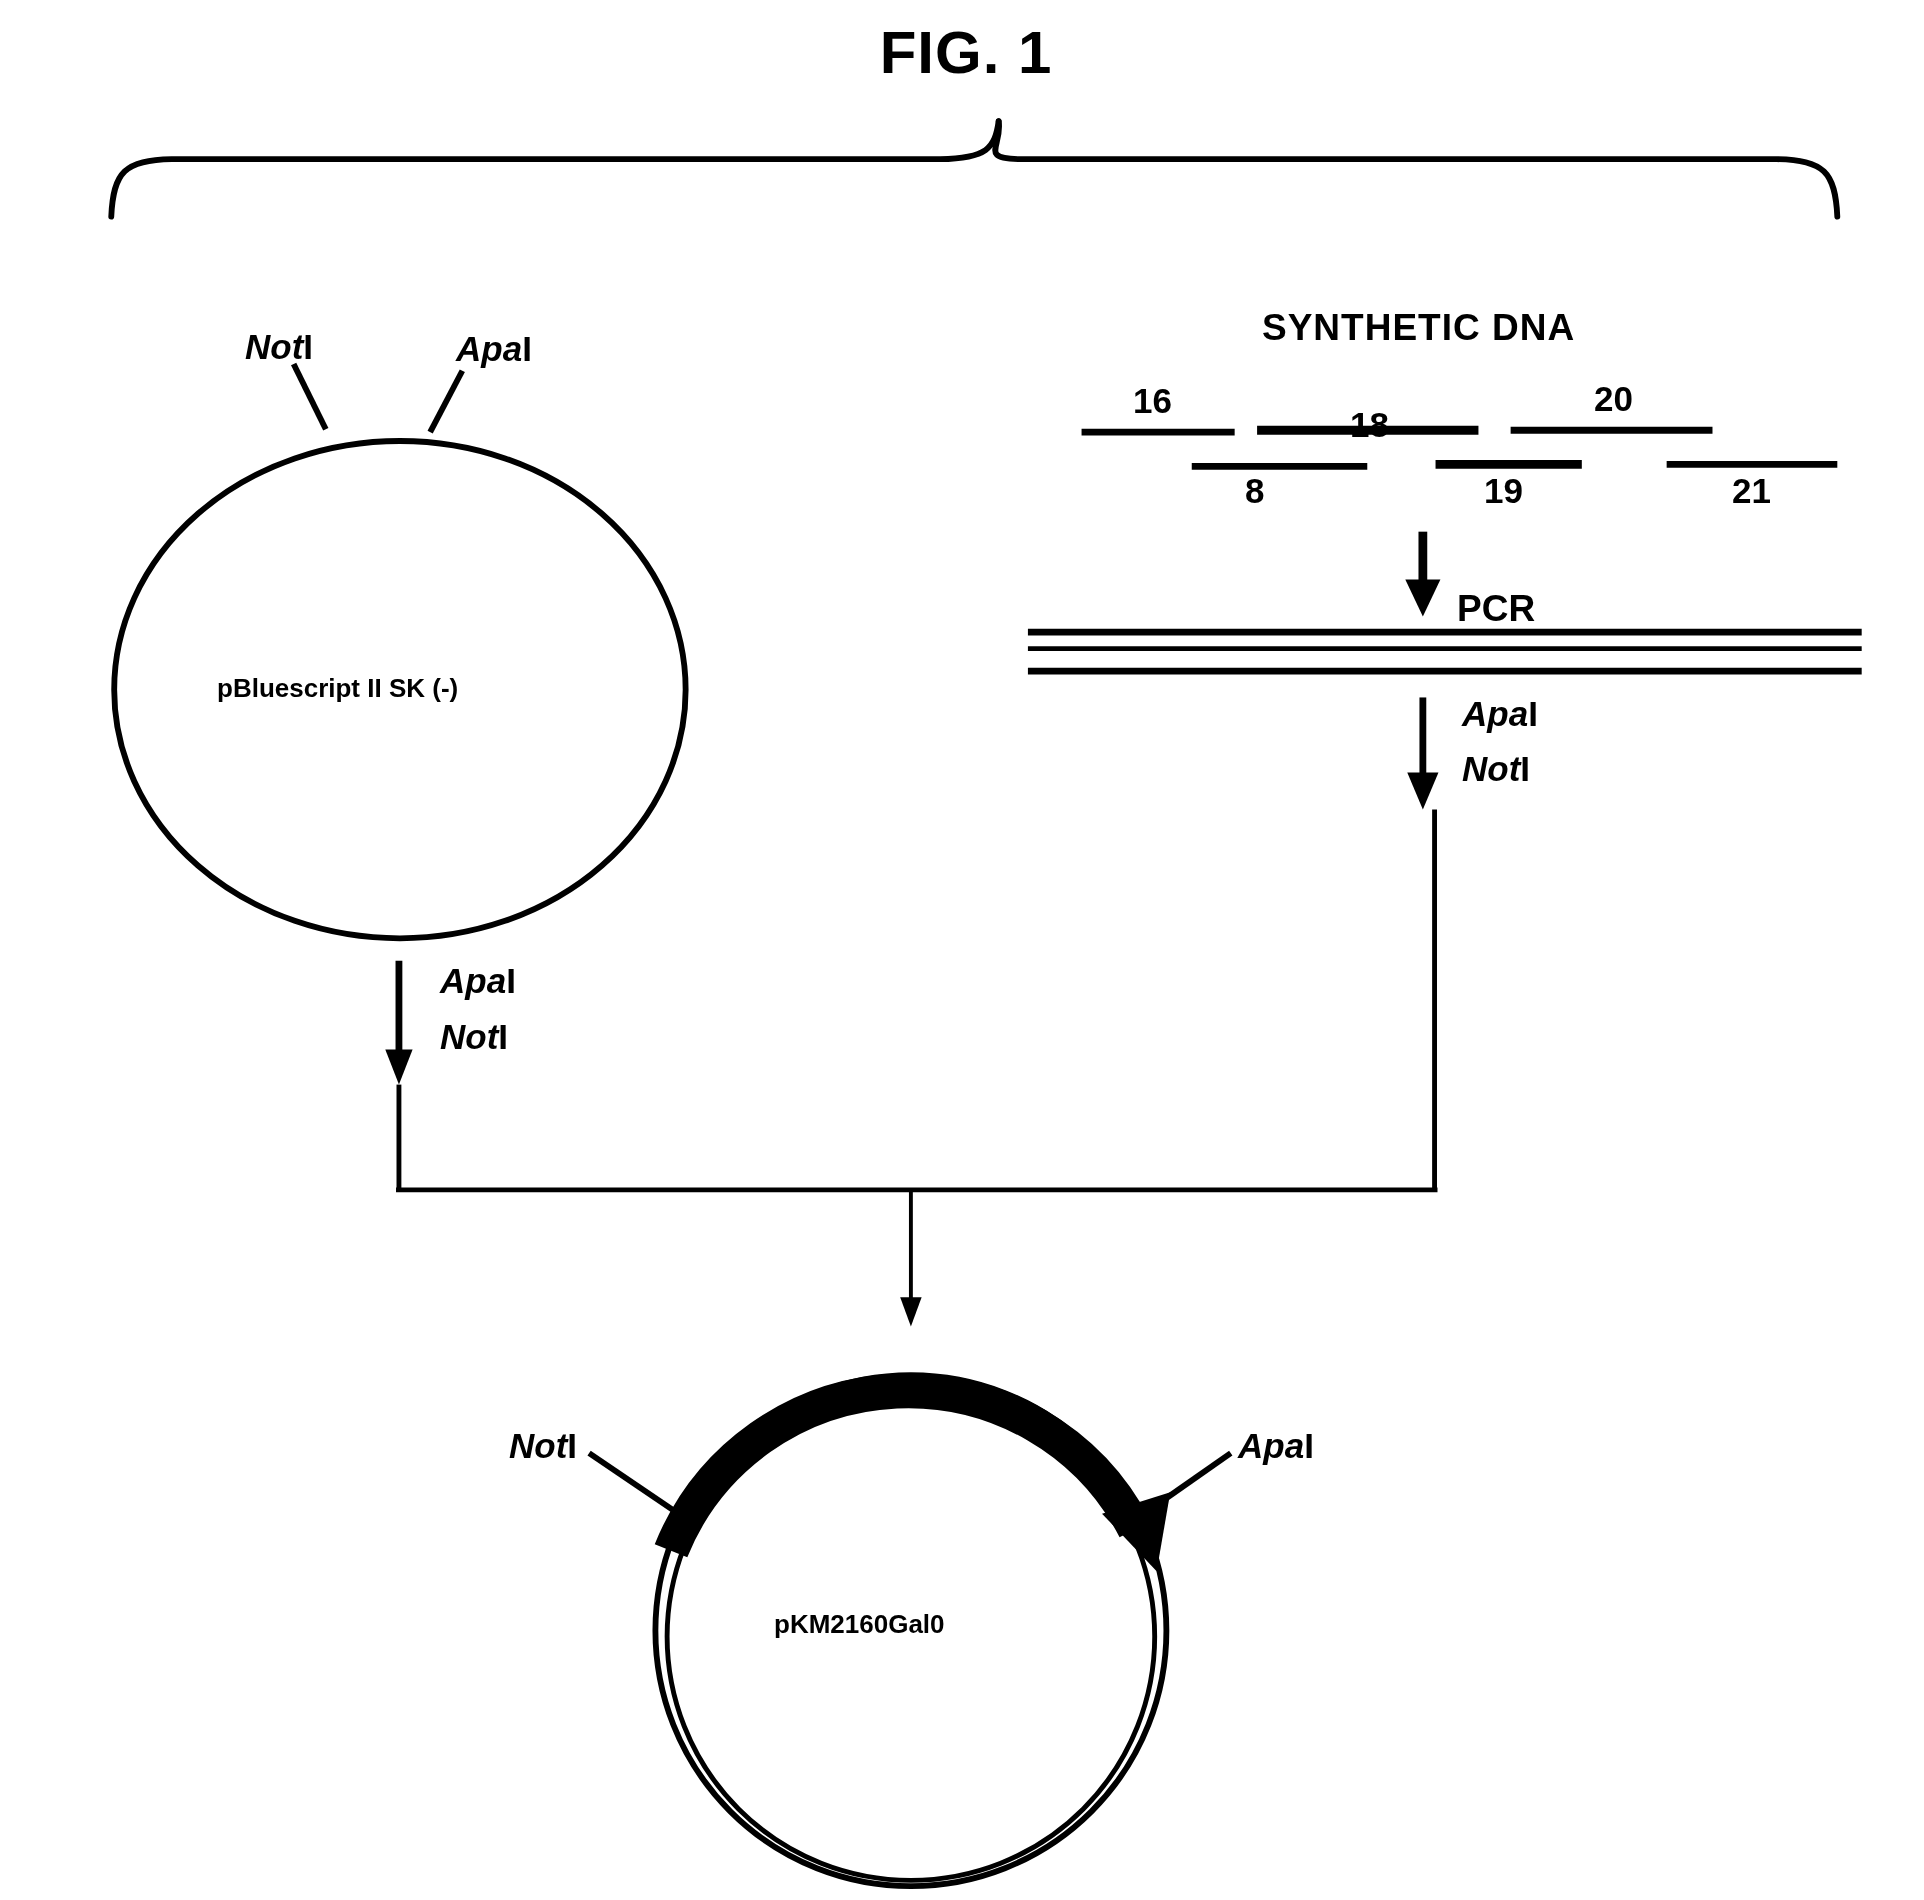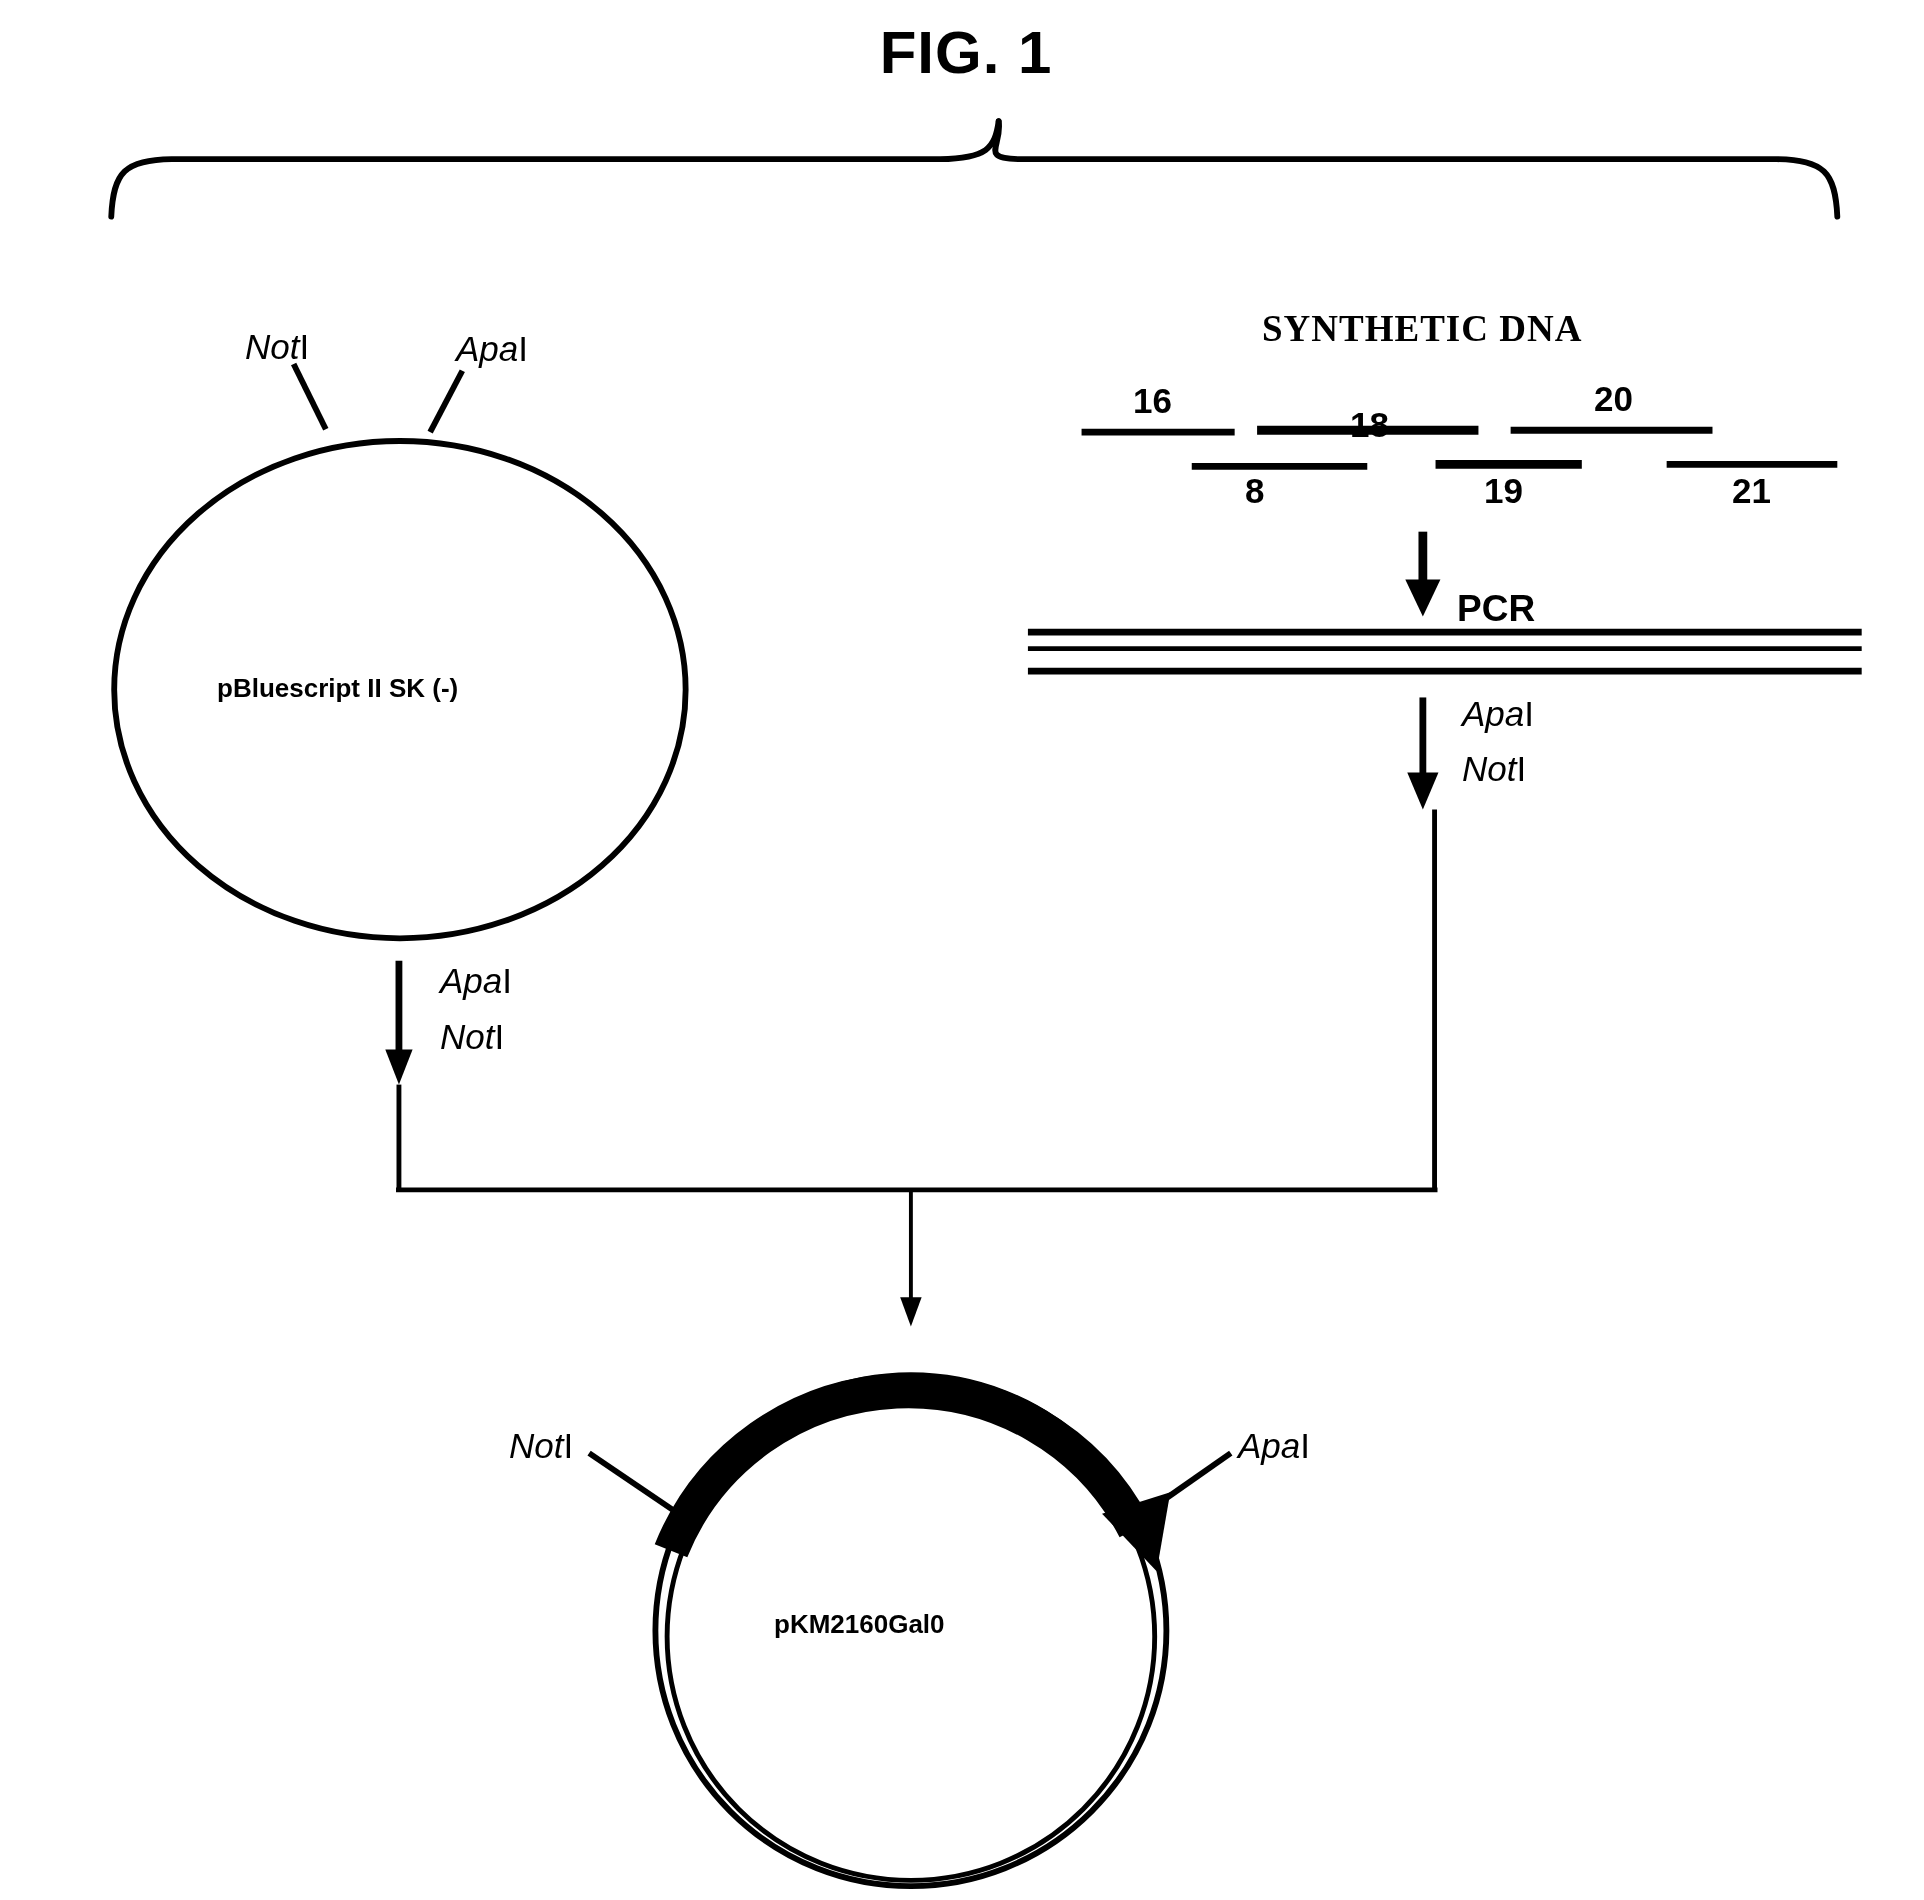--- a/index.html
+++ b/index.html
@@ -34,40 +34,40 @@
   svg.overlay {
     position: absolute;
     left: 0; top: 0;
     width: 1924px;
     height: 1901px;
   }
   .enzyme {
     font-size: 35px;
     white-space: nowrap;
     position: absolute;
+    font-weight: bold;
   }
   .enzyme i {
     font-style: italic;
   }
   .enzyme span.tail {
     font-style: normal;
   }
   .plasmid-name {
     position: absolute;
     font-size: 26px;
     font-weight: bold;
     white-space: nowrap;
   }
   .synth-title {
     position: absolute;
     font-size: 37px;
     font-weight: bold;
     letter-spacing: 1px;
     white-space: nowrap;
-    font-family: Liberation Serif, serif;
   }
   .oligo-num {
     position: absolute;
     font-size: 35px;
     font-weight: bold;
     white-space: nowrap;
   }
   .pcr-lbl {
     position: absolute;
     font-size: 37px;

